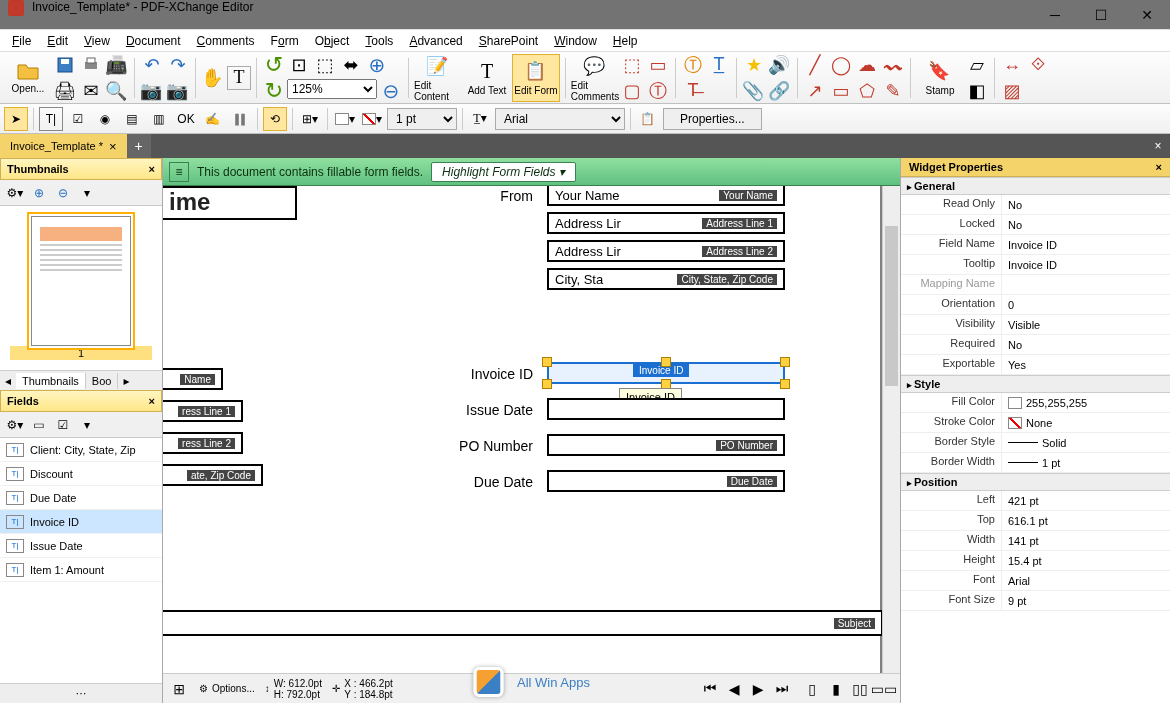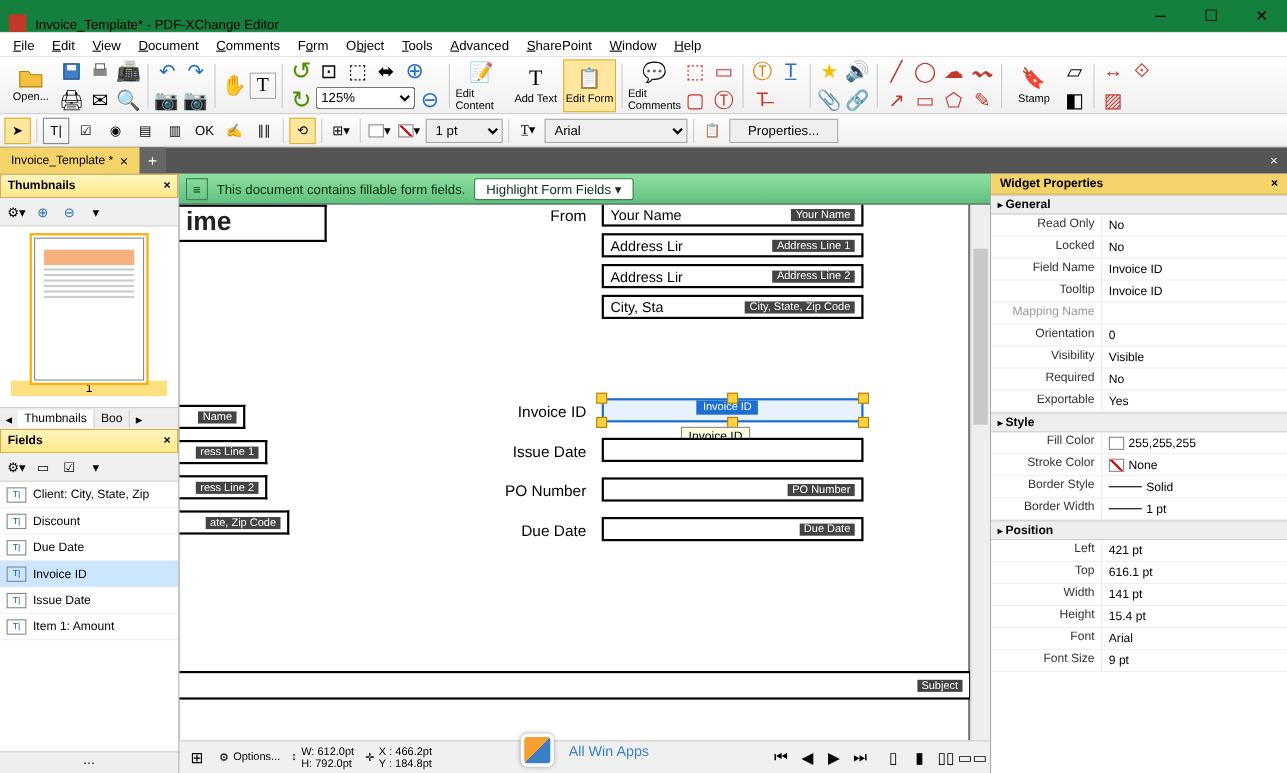--- a/index.html
+++ b/index.html
@@ -1,19 +1,19 @@
 <!DOCTYPE html>
 <html><head>
 <meta charset="utf-8">
 <style>
 * { box-sizing: border-box; margin: 0; padding: 0; font-family: "Segoe UI", Tahoma, sans-serif; }
 body { background: #fff; font-size: 12px; overflow: hidden; width: 1170px; height: 703px; }
 
 
-.titlebar { height: 30px; background: #15803d; display: flex; align-items: flex-end; border-bottom: 1px solid #e0e0e0; }
+.titlebar { height: 30px; background: #737373; display: flex; align-items: flex-start; border-bottom: 1px solid #e0e0e0; }
 .titlebar .app-icon { width: 16px; height: 16px; margin: 0 8px; background: #c0392b; border-radius: 2px; }
 .titlebar .title { flex: 1; font-size: 12px; }
 .titlebar .win-btn { width: 46px; height: 30px; display: flex; align-items: center; justify-content: center; font-size: 14px; }
 
 
 .menubar { height: 22px; display: flex; align-items: center; padding: 0 4px; border-bottom: 1px solid #e0e0e0; }
 .menubar .menu-item { padding: 2px 8px; font-size: 12px; }
 .menubar .menu-item u { text-decoration: underline; }
 
 
@@ -63,21 +63,21 @@
 .tabs-mini .mini.active { background:#fff; }
 .tabs-mini .nav { width:16px; text-align:center; }
 
 .fields-list { flex:1; background:#fff; overflow:auto; }
 .field-item { display:flex; align-items:center; gap:6px; padding:3px 6px; font-size:11px; border-bottom:1px solid #f0f0f0; height:24px; }
 .field-item.selected { background:#cde6ff; }
 .field-icon { width:18px; height:14px; border:1px solid #888; font-size:8px; display:flex; align-items:center; justify-content:center; color:#06c; }
 
 
 .formbar { height:28px; background: linear-gradient(#8fe0a0,#60c080); border-bottom:1px solid #3a8050; display:flex; align-items:center; padding:0 6px; gap:8px; color:#0a3010; font-size:12px; }
-.formbar .chip { background:#fff; border:1px solid #3a8050; padding:2px 10px; border-radius:2px; }
+.formbar .chip { background:#fff; border:1px solid #3a8050; padding:2px 10px; border-radius:2px;font-style:italic; }
 .formbar .icon { width:20px; height:20px; border:1px solid #3a8050; display:flex; align-items:center; justify-content:center; }
 
 
 .doc { flex:1; background:#808080; overflow:hidden; position:relative; }
 .page { position:absolute; left:0; top:0; right:20px; bottom:20px; background:#fff; }
 .doc-content { position:absolute; inset:0; }
 .lbl { position:absolute; font-size:14px; color:#000; text-align:right; }
 .tfield { position:absolute; border:2px solid #000; background:#fff; display:flex; align-items:center; padding:0 6px; }
 .tfield .tag { background:#444; color:#fff; font-size:10px; padding:0 4px; margin-left:auto; }
 .tfield .txt { font-size:13px; }

